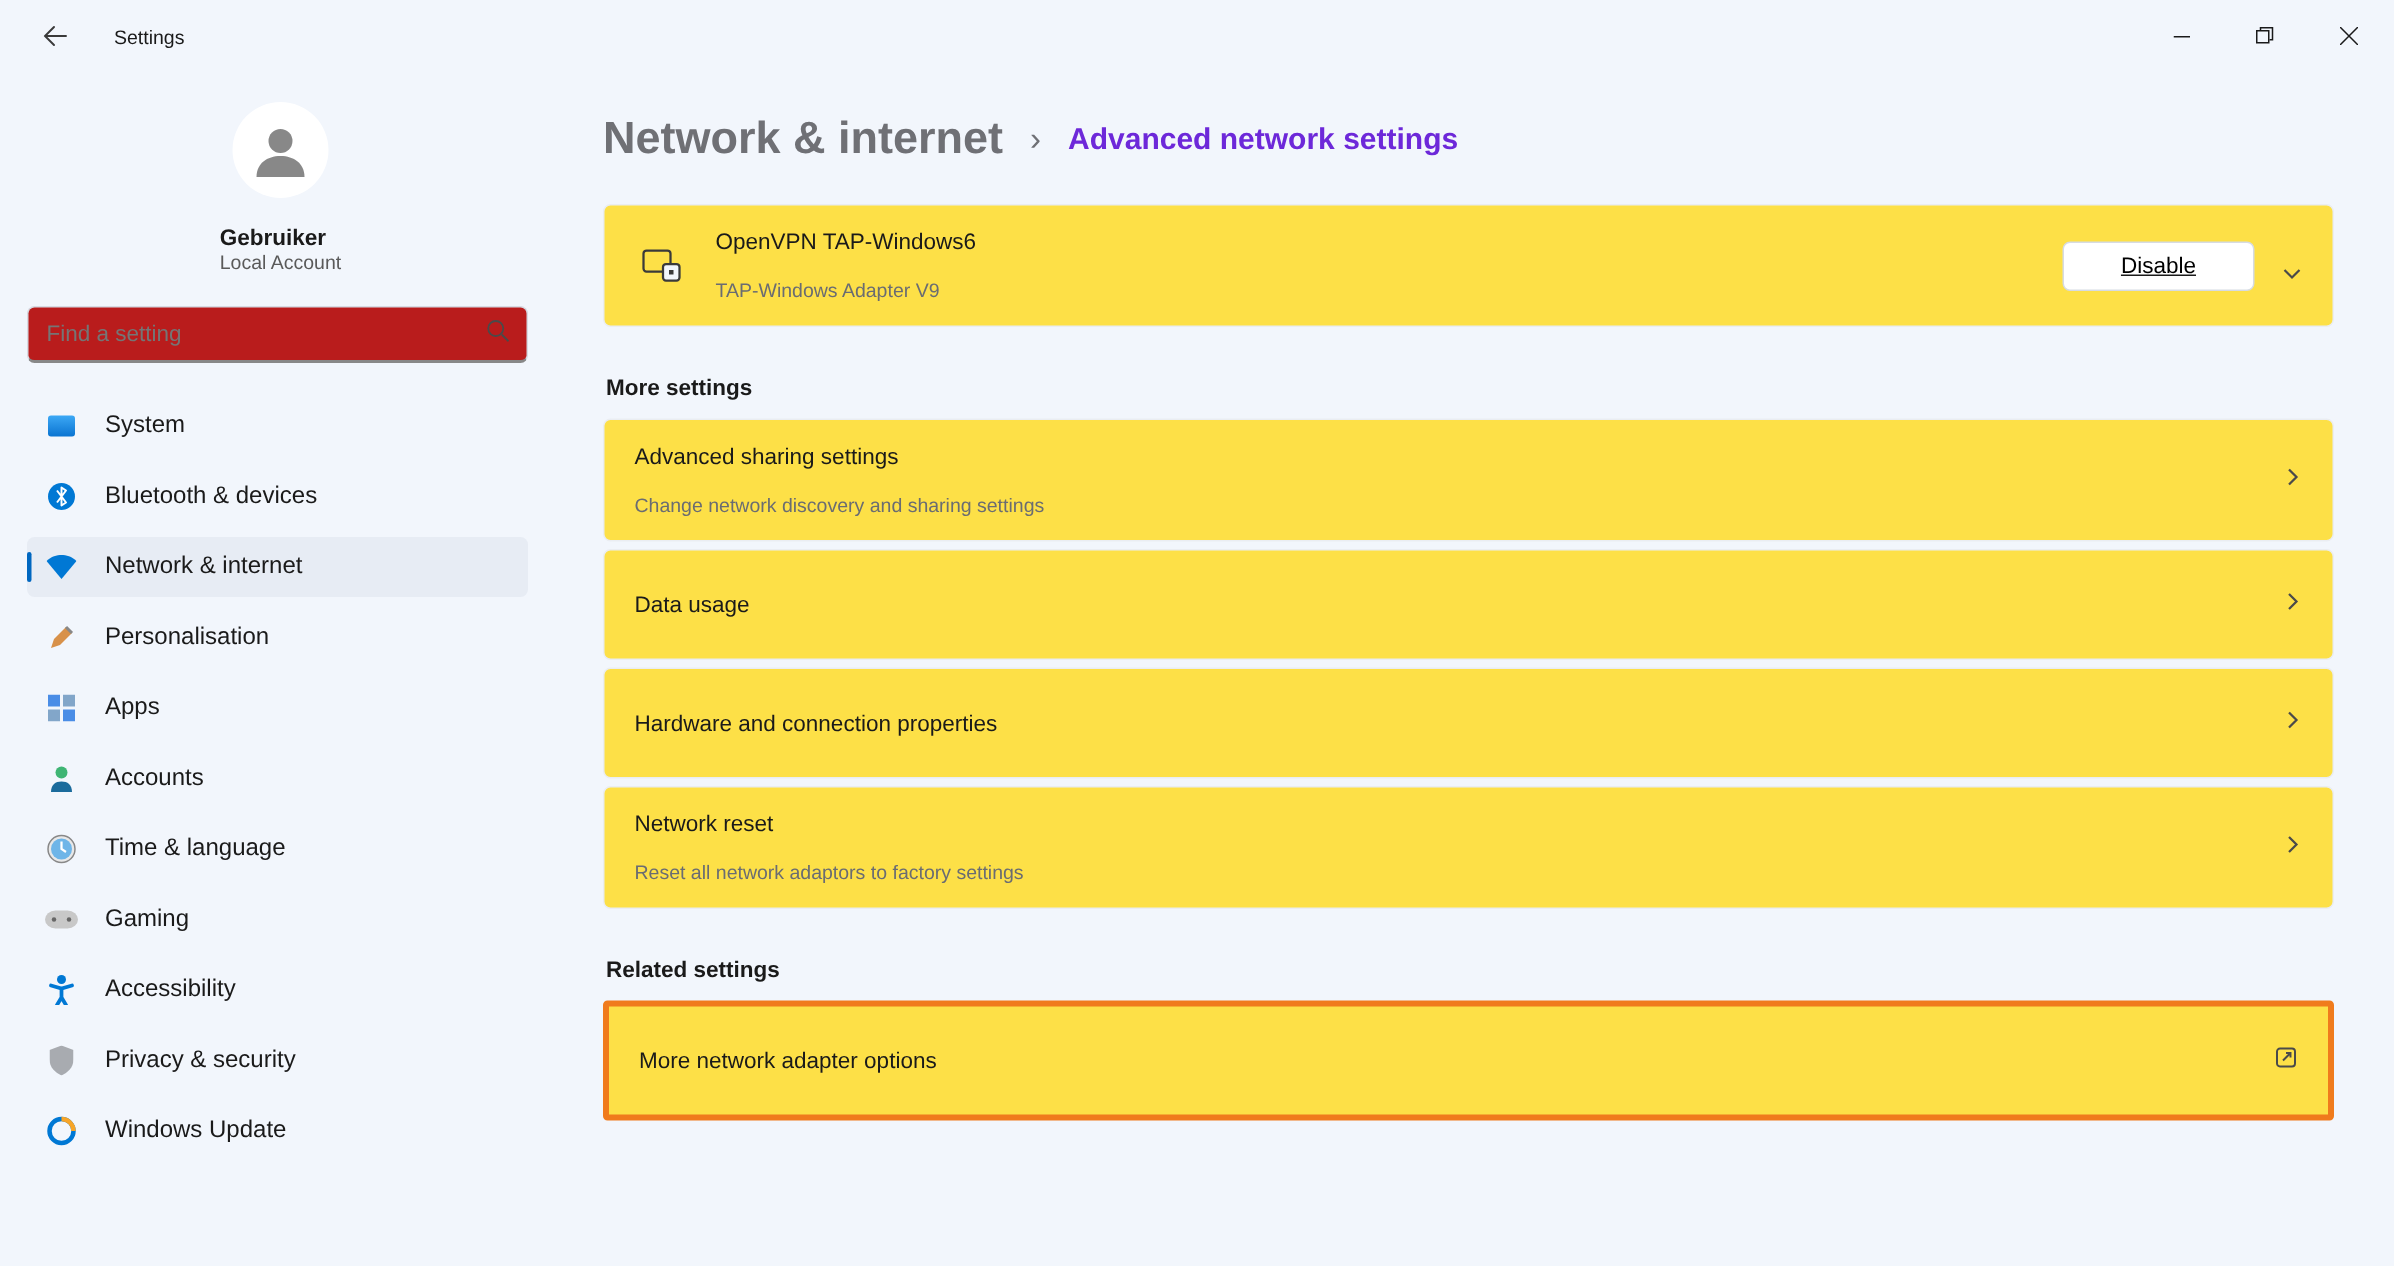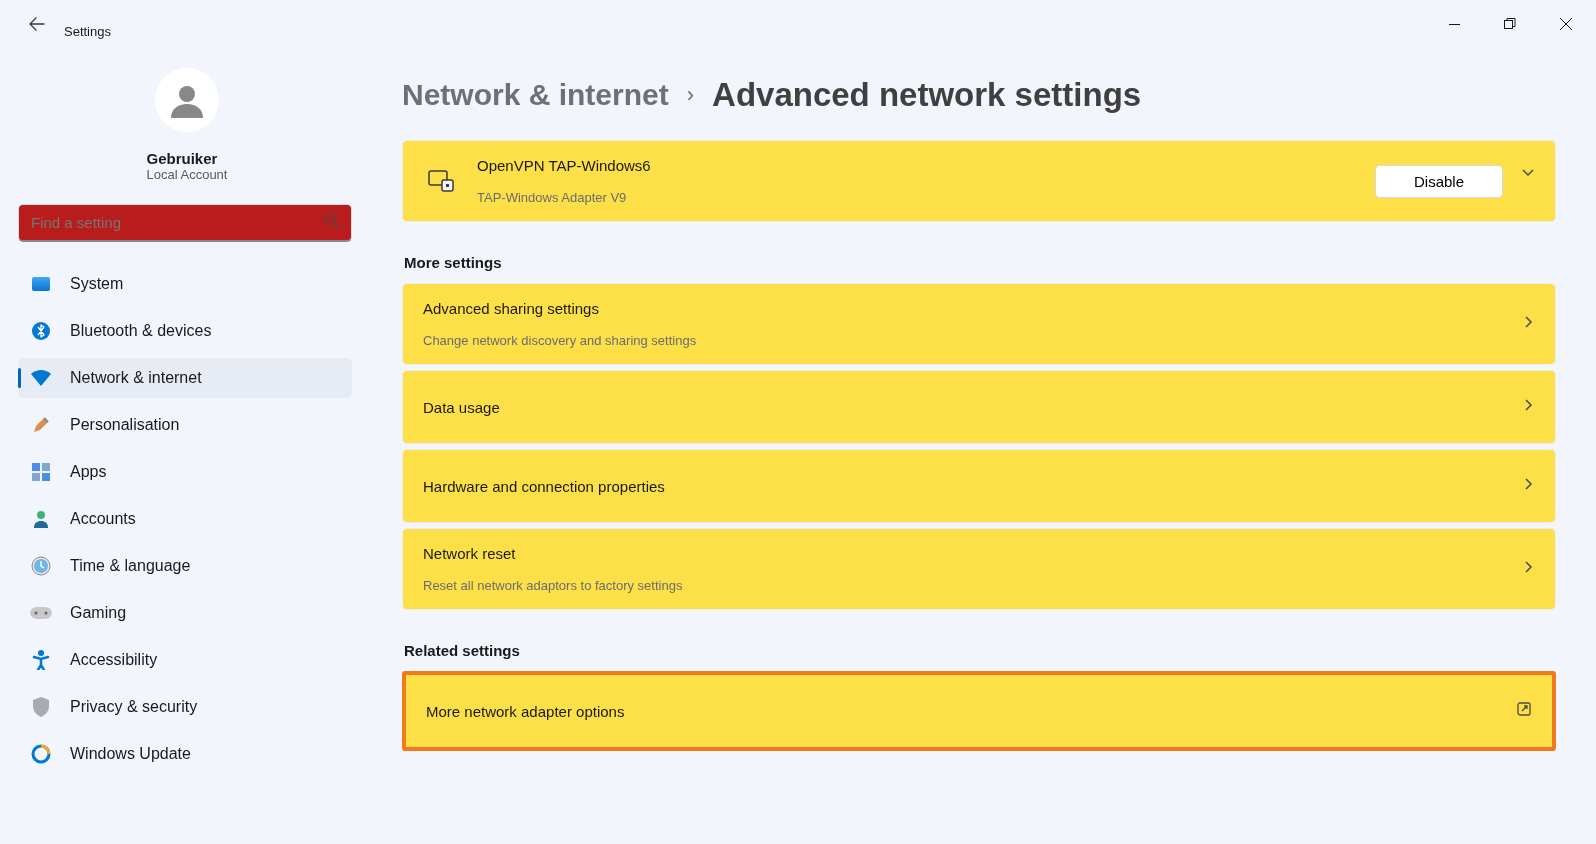--- a/index.html
+++ b/index.html
@@ -1,19 +1,19 @@
 <!DOCTYPE html>
 <html><head>
   <meta charset="utf-8">
   <style>
     * { margin: 0; padding: 0; box-sizing: border-box; font-family: 'Segoe UI', 'Segoe UI Variable', sans-serif; }
     body { background: #f2f6fc; width: 1596px; height: 844px; overflow: hidden; color: #1a1a1a; }
     
     .titlebar { display: flex; align-items: center; height: 48px; padding: 0 2px; }
-    .titlebar-left { display: flex; align-items: flex-end; padding-left: 20px; gap: 12px; }
+    .titlebar-left { display: flex; align-items: center; padding-left: 20px; gap: 24px; }
     .back-btn { background: none; border: none; cursor: pointer; display: flex; align-items: center; justify-content: center; width: 30px; height: 30px; }
     .app-title { font-size: 13px; font-weight: 400; }
     .titlebar-right { margin-left: auto; display: flex; }
     .win-btn { width: 56px; height: 40px; background: none; border: none; cursor: pointer; display: flex; align-items: center; justify-content: center; }
     
     .layout { display: flex; height: calc(844px - 48px); }
     
     .sidebar { width: 370px; padding: 12px 18px 0 18px; }
     .user-block { display: flex; align-items: center; gap: 18px; padding: 8px 0 22px 4px; flex-direction: column; }
     .avatar { width: 64px; height: 64px; border-radius: 50%; background: #fff; display: flex; align-items: center; justify-content: center; }
@@ -28,29 +28,29 @@
     .nav-list { list-style: none; }
     .nav-item { display: flex; align-items: center; height: 40px; padding: 0 12px; border-radius: 5px; cursor: pointer; margin-bottom: 7px; gap: 18px; font-size: 16px; position: relative; }
     .nav-item.active { background: #e7ecf4; }
     .nav-item.active::before { content: ''; position: absolute; left: 0; top: 10px; bottom: 10px; width: 3px; background: #0067c0; border-radius: 3px; }
     .nav-icon { width: 22px; height: 22px; display: flex; align-items: center; justify-content: center; }
     
     .main { flex: 1; padding: 28px 40px 0 32px; overflow-y: auto; }
     .breadcrumb { display: flex; align-items: center; gap: 18px; margin-bottom: 26px; }
     .bc-parent { font-size: 30px; font-weight: 600; color: #6f7075; cursor: pointer; }
     .bc-sep { font-size: 22px; color: #6f7075; }
-    .bc-current { font-size: 33px; font-weight: 600; color: #404040; }
+    .bc-current { font-size: 20px; font-weight: 600; color: #6d28d9; }
     
     .card { background: #fde047; border: 1px solid #eaedf2; border-radius: 5px; margin-bottom: 5px; }
     .card-row { display: flex; align-items: center; padding: 16px 20px; min-height: 72px; cursor: pointer; }
     .card-icon { width: 36px; display: flex; align-items: center; justify-content: center; margin-right: 18px; }
     .card-texts { flex: 1; }
     .card-title { font-size: 15px; font-weight: 400; }
     .card-sub { font-size: 13px; color: #6a6c72; margin-top: 16px; }
-    .card-right { display: flex; align-items: flex-start; gap: 18px; }
+    .card-right { display: flex; align-items: flex-end; gap: 18px; text-decoration: underline; }
     .disable-btn { background: #fff; border: 1px solid #d6dbe3; border-radius: 5px; padding: 7px 38px; font-size: 15px; cursor: pointer; }
     .chev { color: #4a4a4a; }
     
     .section-title { font-size: 15px; font-weight: 600; margin: 32px 0 12px 2px; }
     
     .highlight-card { border: 4px solid #f07b1c; border-radius: 3px; }
     
     .icon-system { width:18px; height:14px; background: linear-gradient(180deg,#3ca8f5,#0a74d1); border-radius:2px; }
     .icon-privacy svg { fill:#a8abb0; }
   </style>

